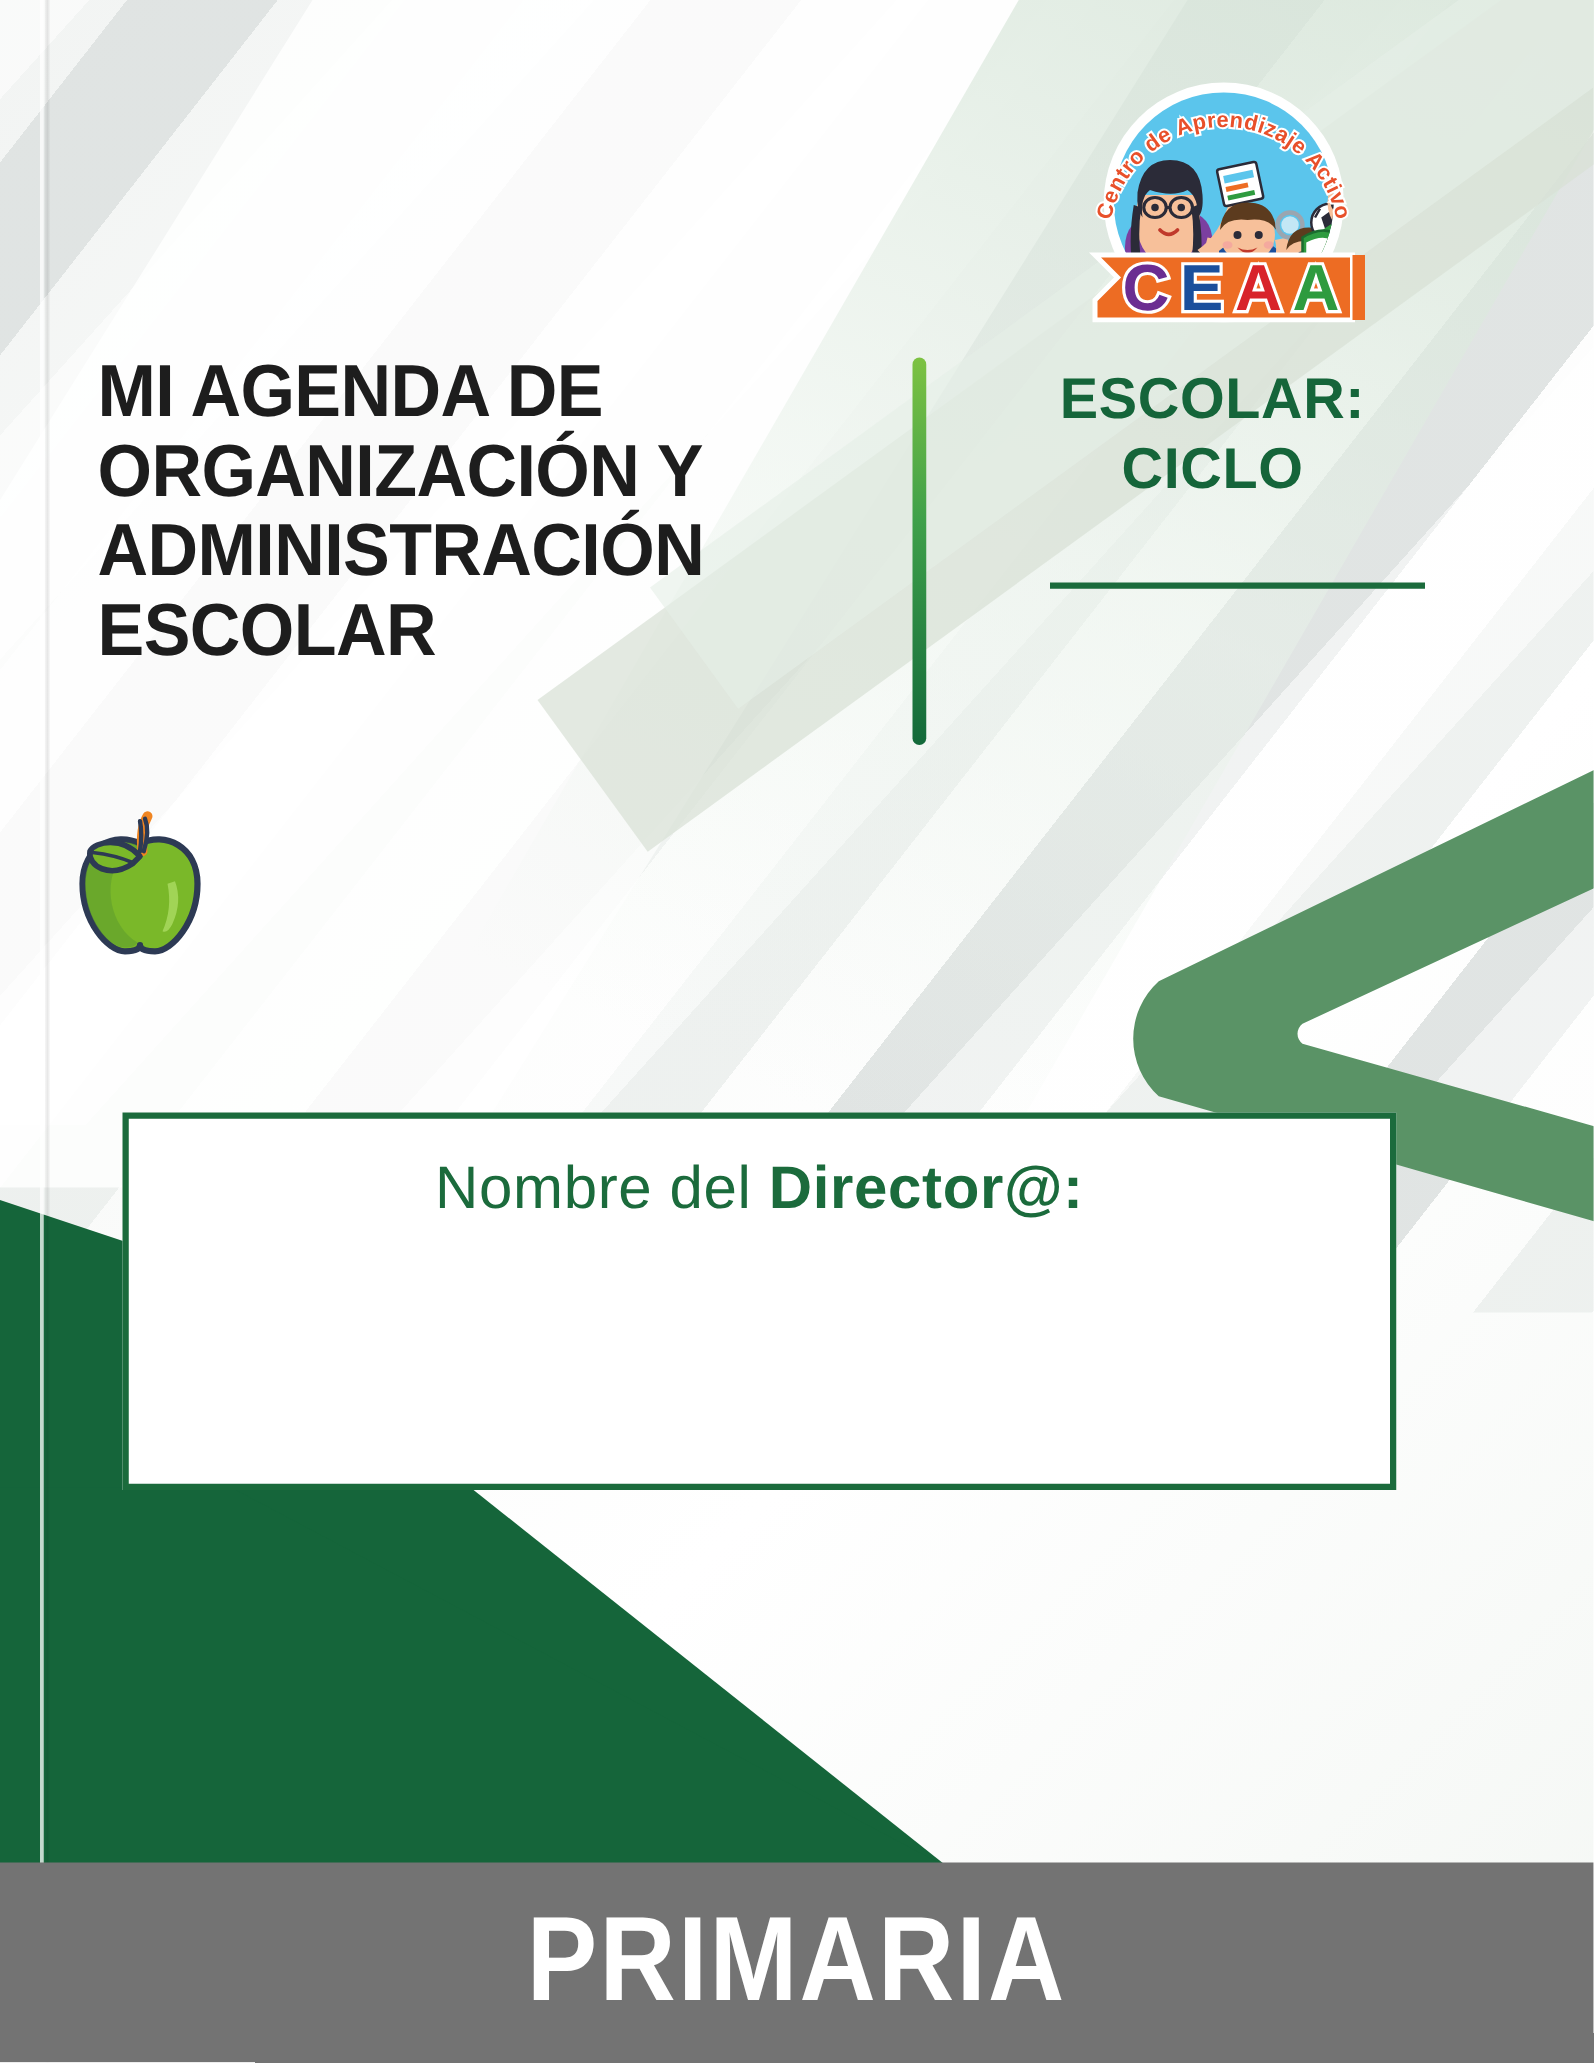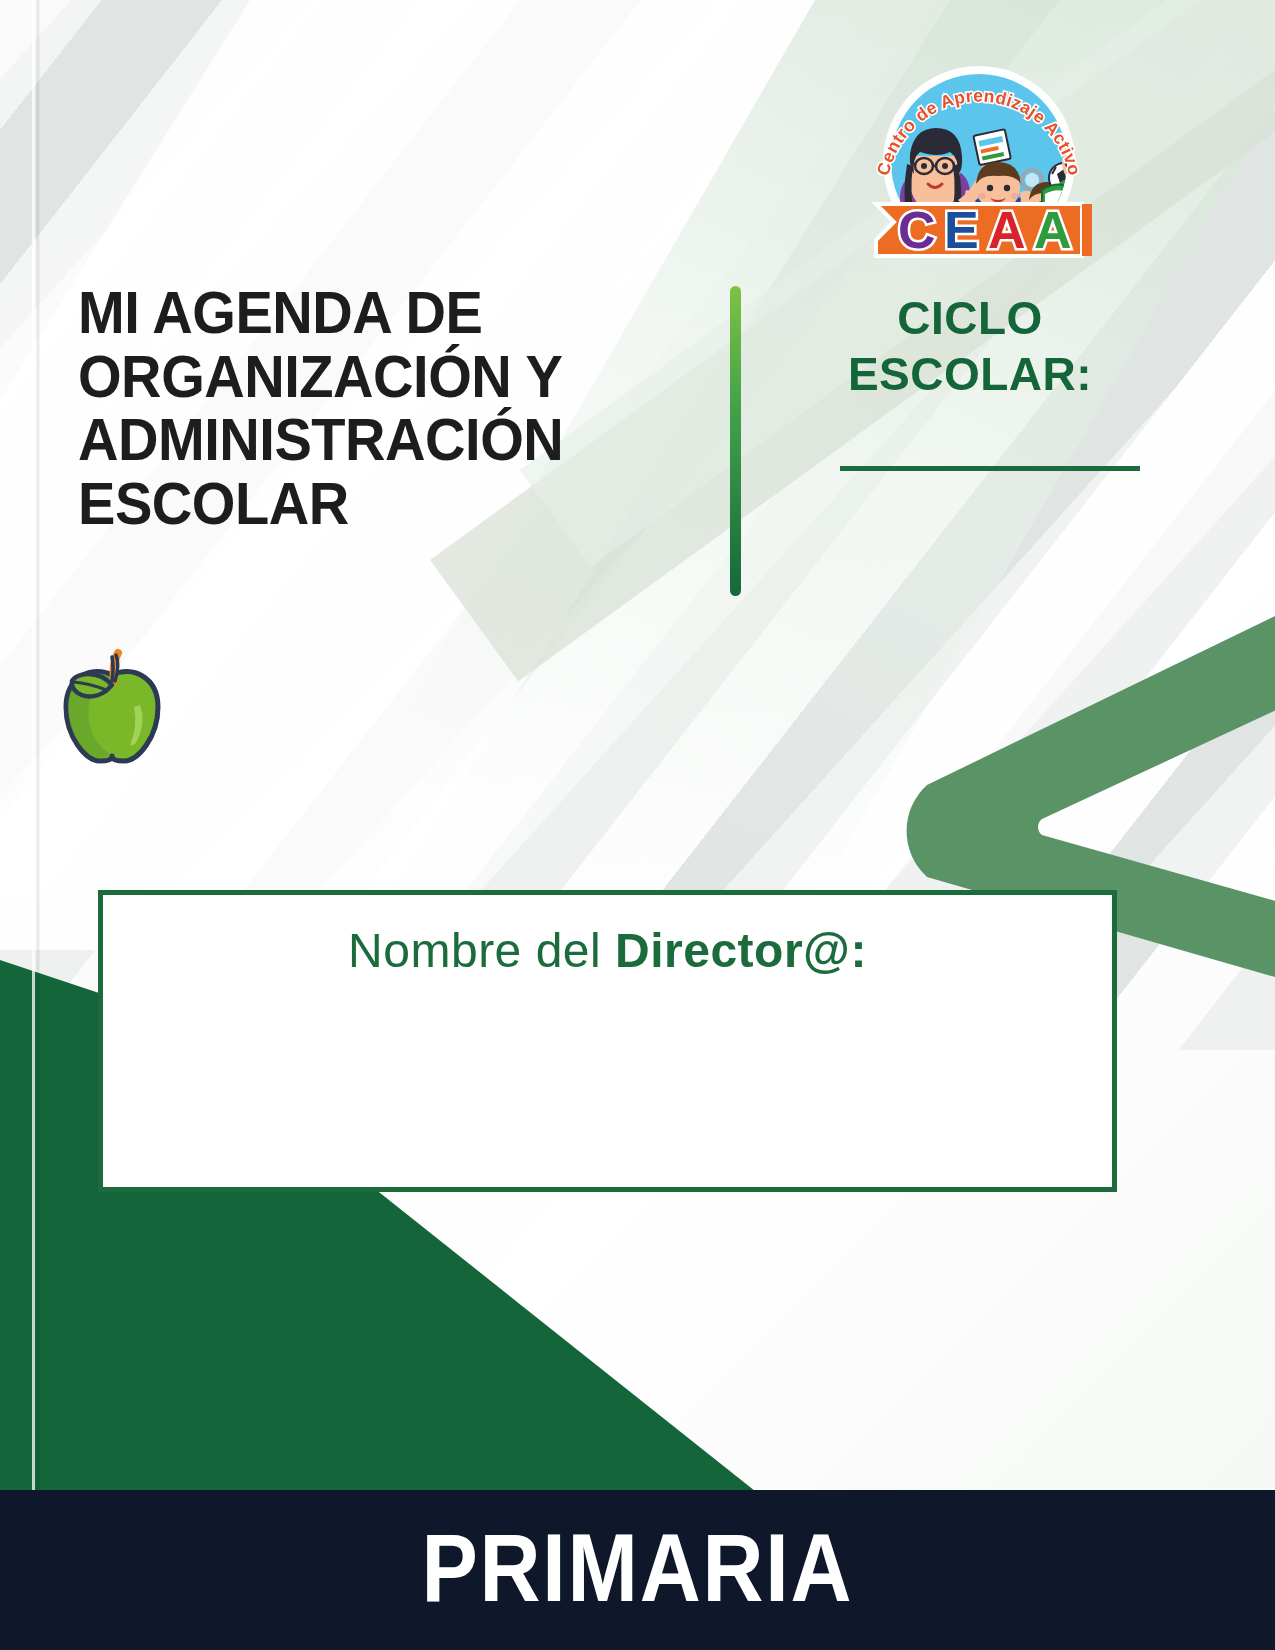--- a/index.html
+++ b/index.html
@@ -124,21 +124,21 @@
     height: 540px;
   }
 
   
   .primaria-banner {
     position: absolute;
     left: 0;
     bottom: 0;
     width: 1275px;
     height: 160px;
-    background: #0f172a;
+    background: #737373;
     display: flex;
     align-items: center;
     justify-content: center;
   }
   .primaria-text {
     color: #ffffff;
     font-size: 96px;
     font-weight: bold;
     letter-spacing: 2px;
     font-family: "Liberation Sans Narrow", "Liberation Sans", sans-serif;
@@ -389,22 +389,22 @@
   <div class="title">
     <div>MI AGENDA DE</div>
     <div>ORGANIZACIÓN Y</div>
     <div>ADMINISTRACIÓN</div>
     <div>ESCOLAR</div>
   </div>
 
   <div class="divider"></div>
 
   <div class="ciclo">
+    <div>ESCOLAR:</div>
     <div>CICLO</div>
-    <div>ESCOLAR:</div>
   </div>
   <div class="ciclo-rule"></div>
 
   <svg class="apple" viewBox="0 0 108 122">
 
     <path d="M 54 30 C 34 20 8 32 8 62 C 8 92 28 116 42 116 q 12 0 12 -5 q 0 5 12 5 c 14 0 34 -24 34 -54 C 100 32 74 20 54 30 Z" fill="#7AB829" stroke="#2D3A54" stroke-width="5" stroke-linejoin="round"></path>
 
     <path d="M 54 32 C 34 22 10 34 10 62 C 10 90 28 113 42 113 q 8 0 10 -4 C 30 96 24 62 38 42 Z" fill="#5C9A2E" opacity="0.55"></path>
 
     <path d="M 82 60 q 6 16 -2 34 q -4 8 -8 6 q 8 -18 4 -38 Z" fill="#A8D85E" opacity="0.85"></path>

